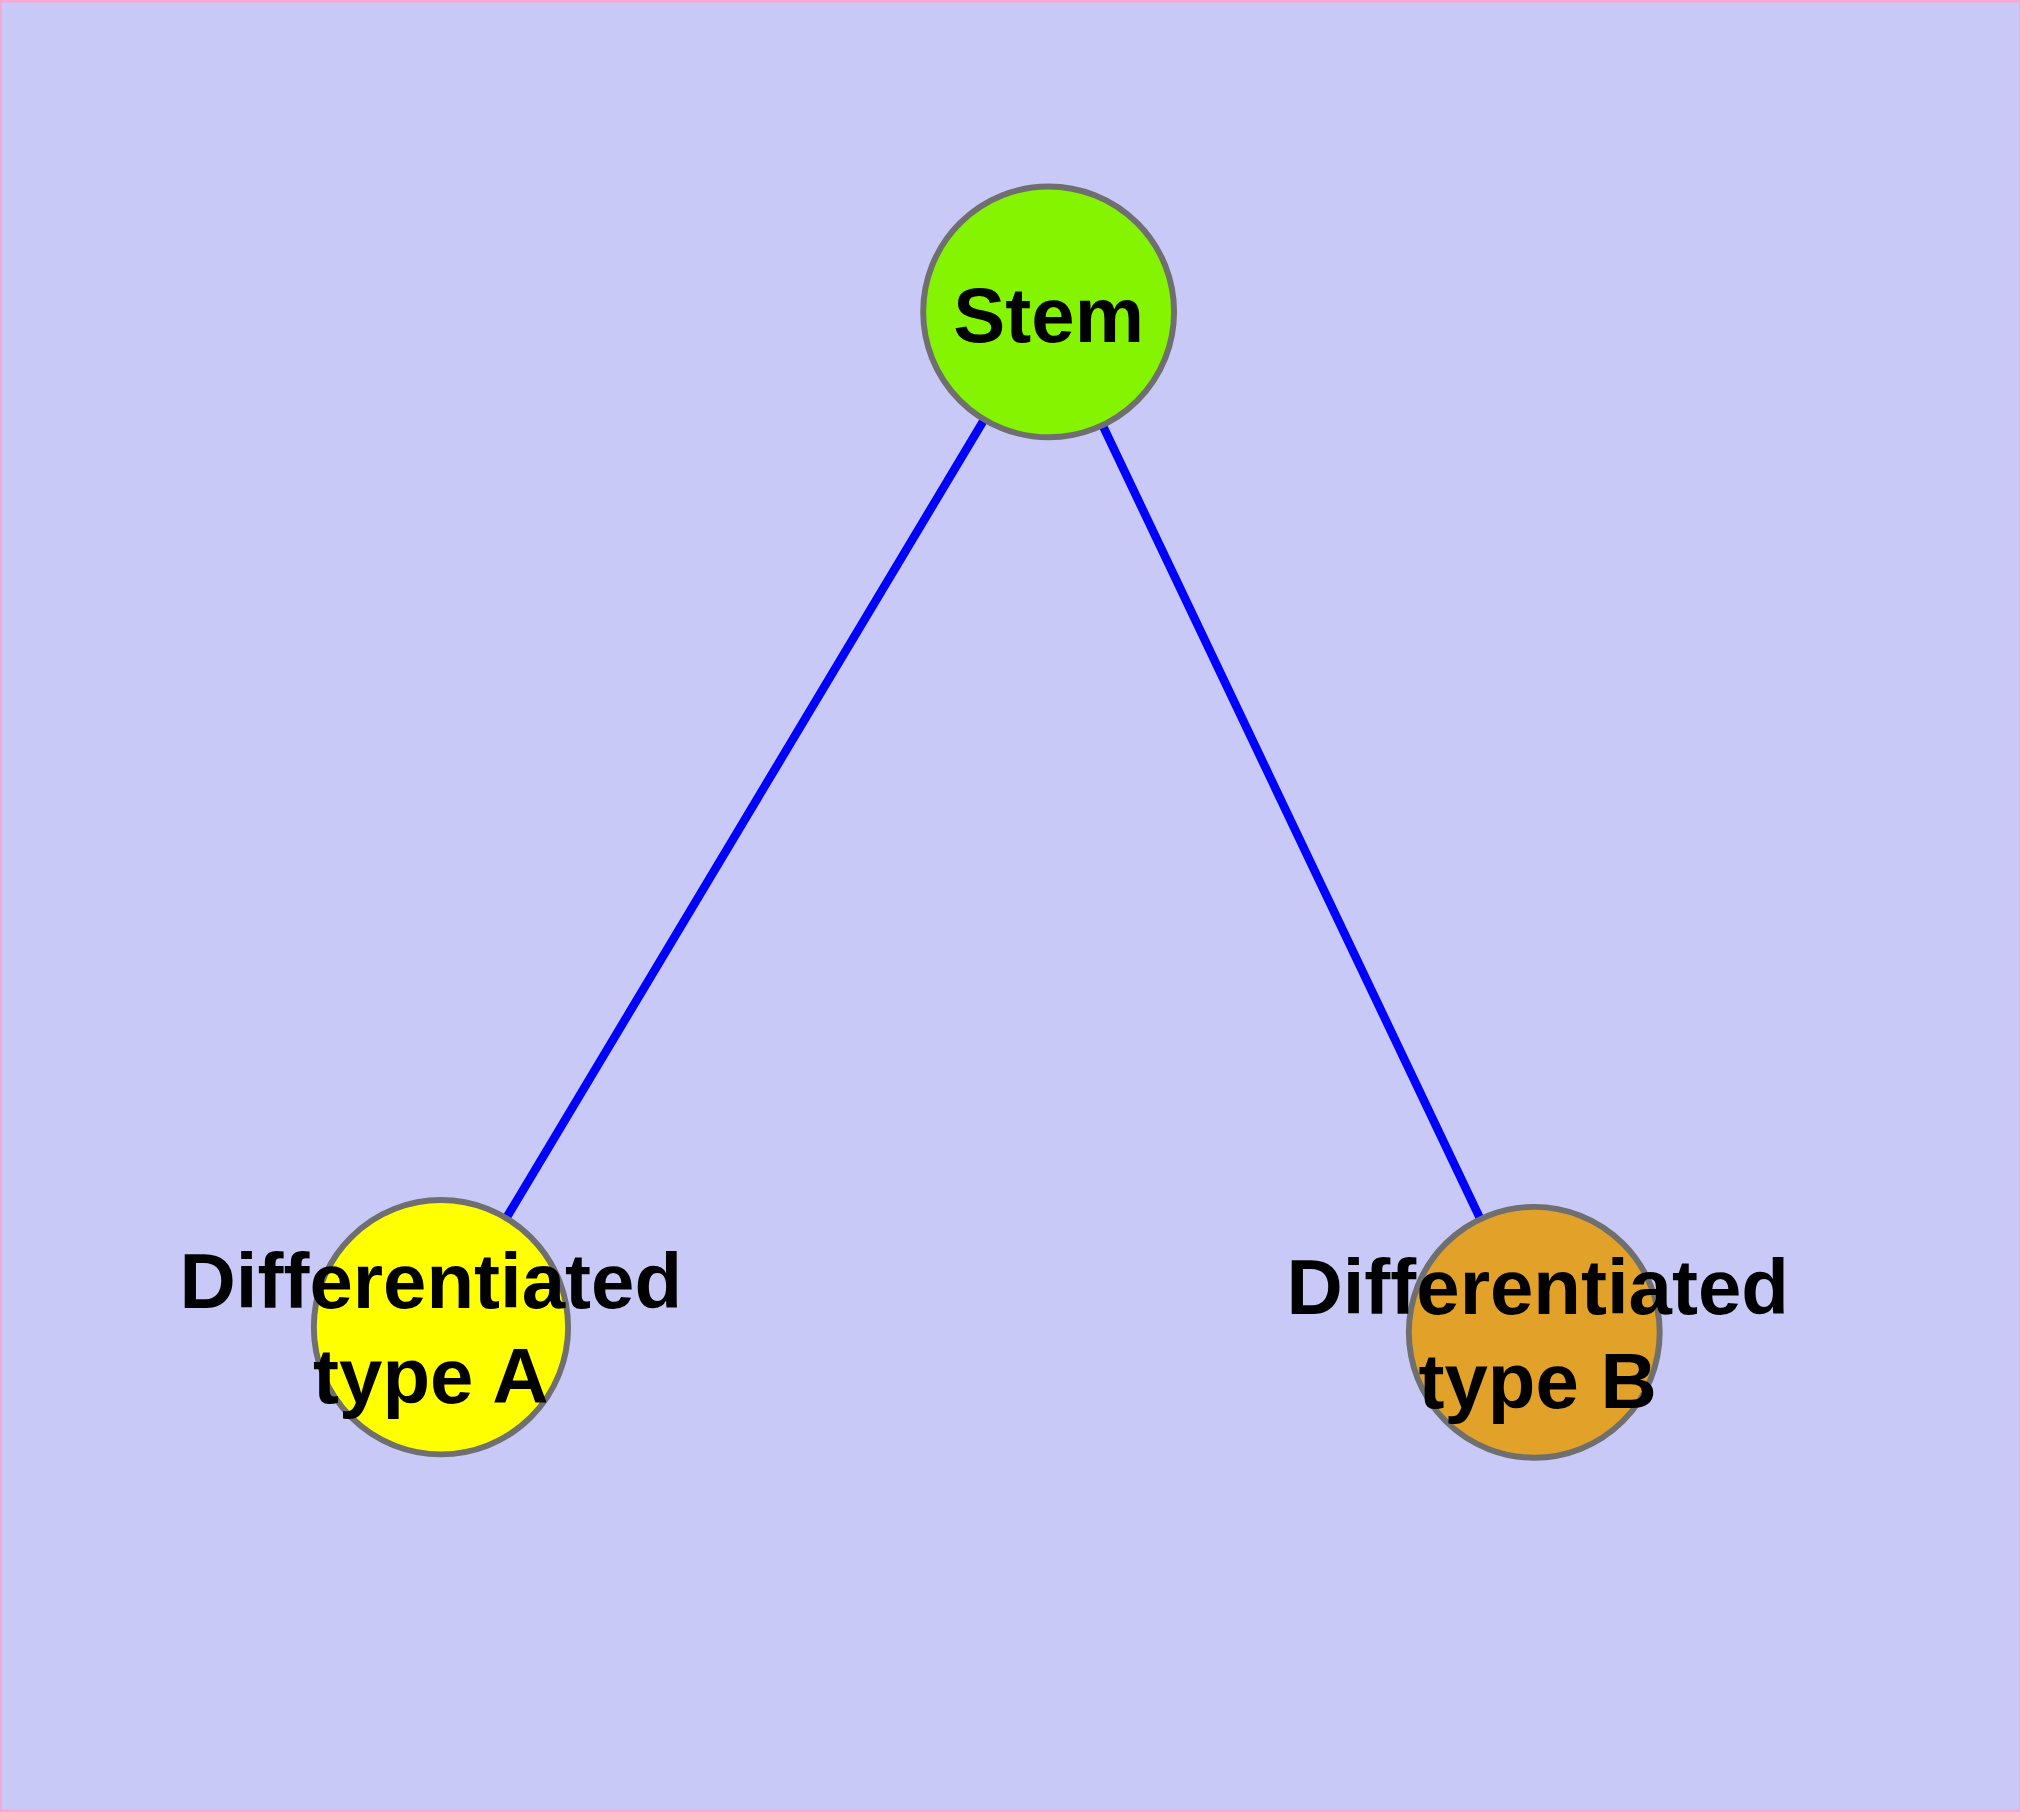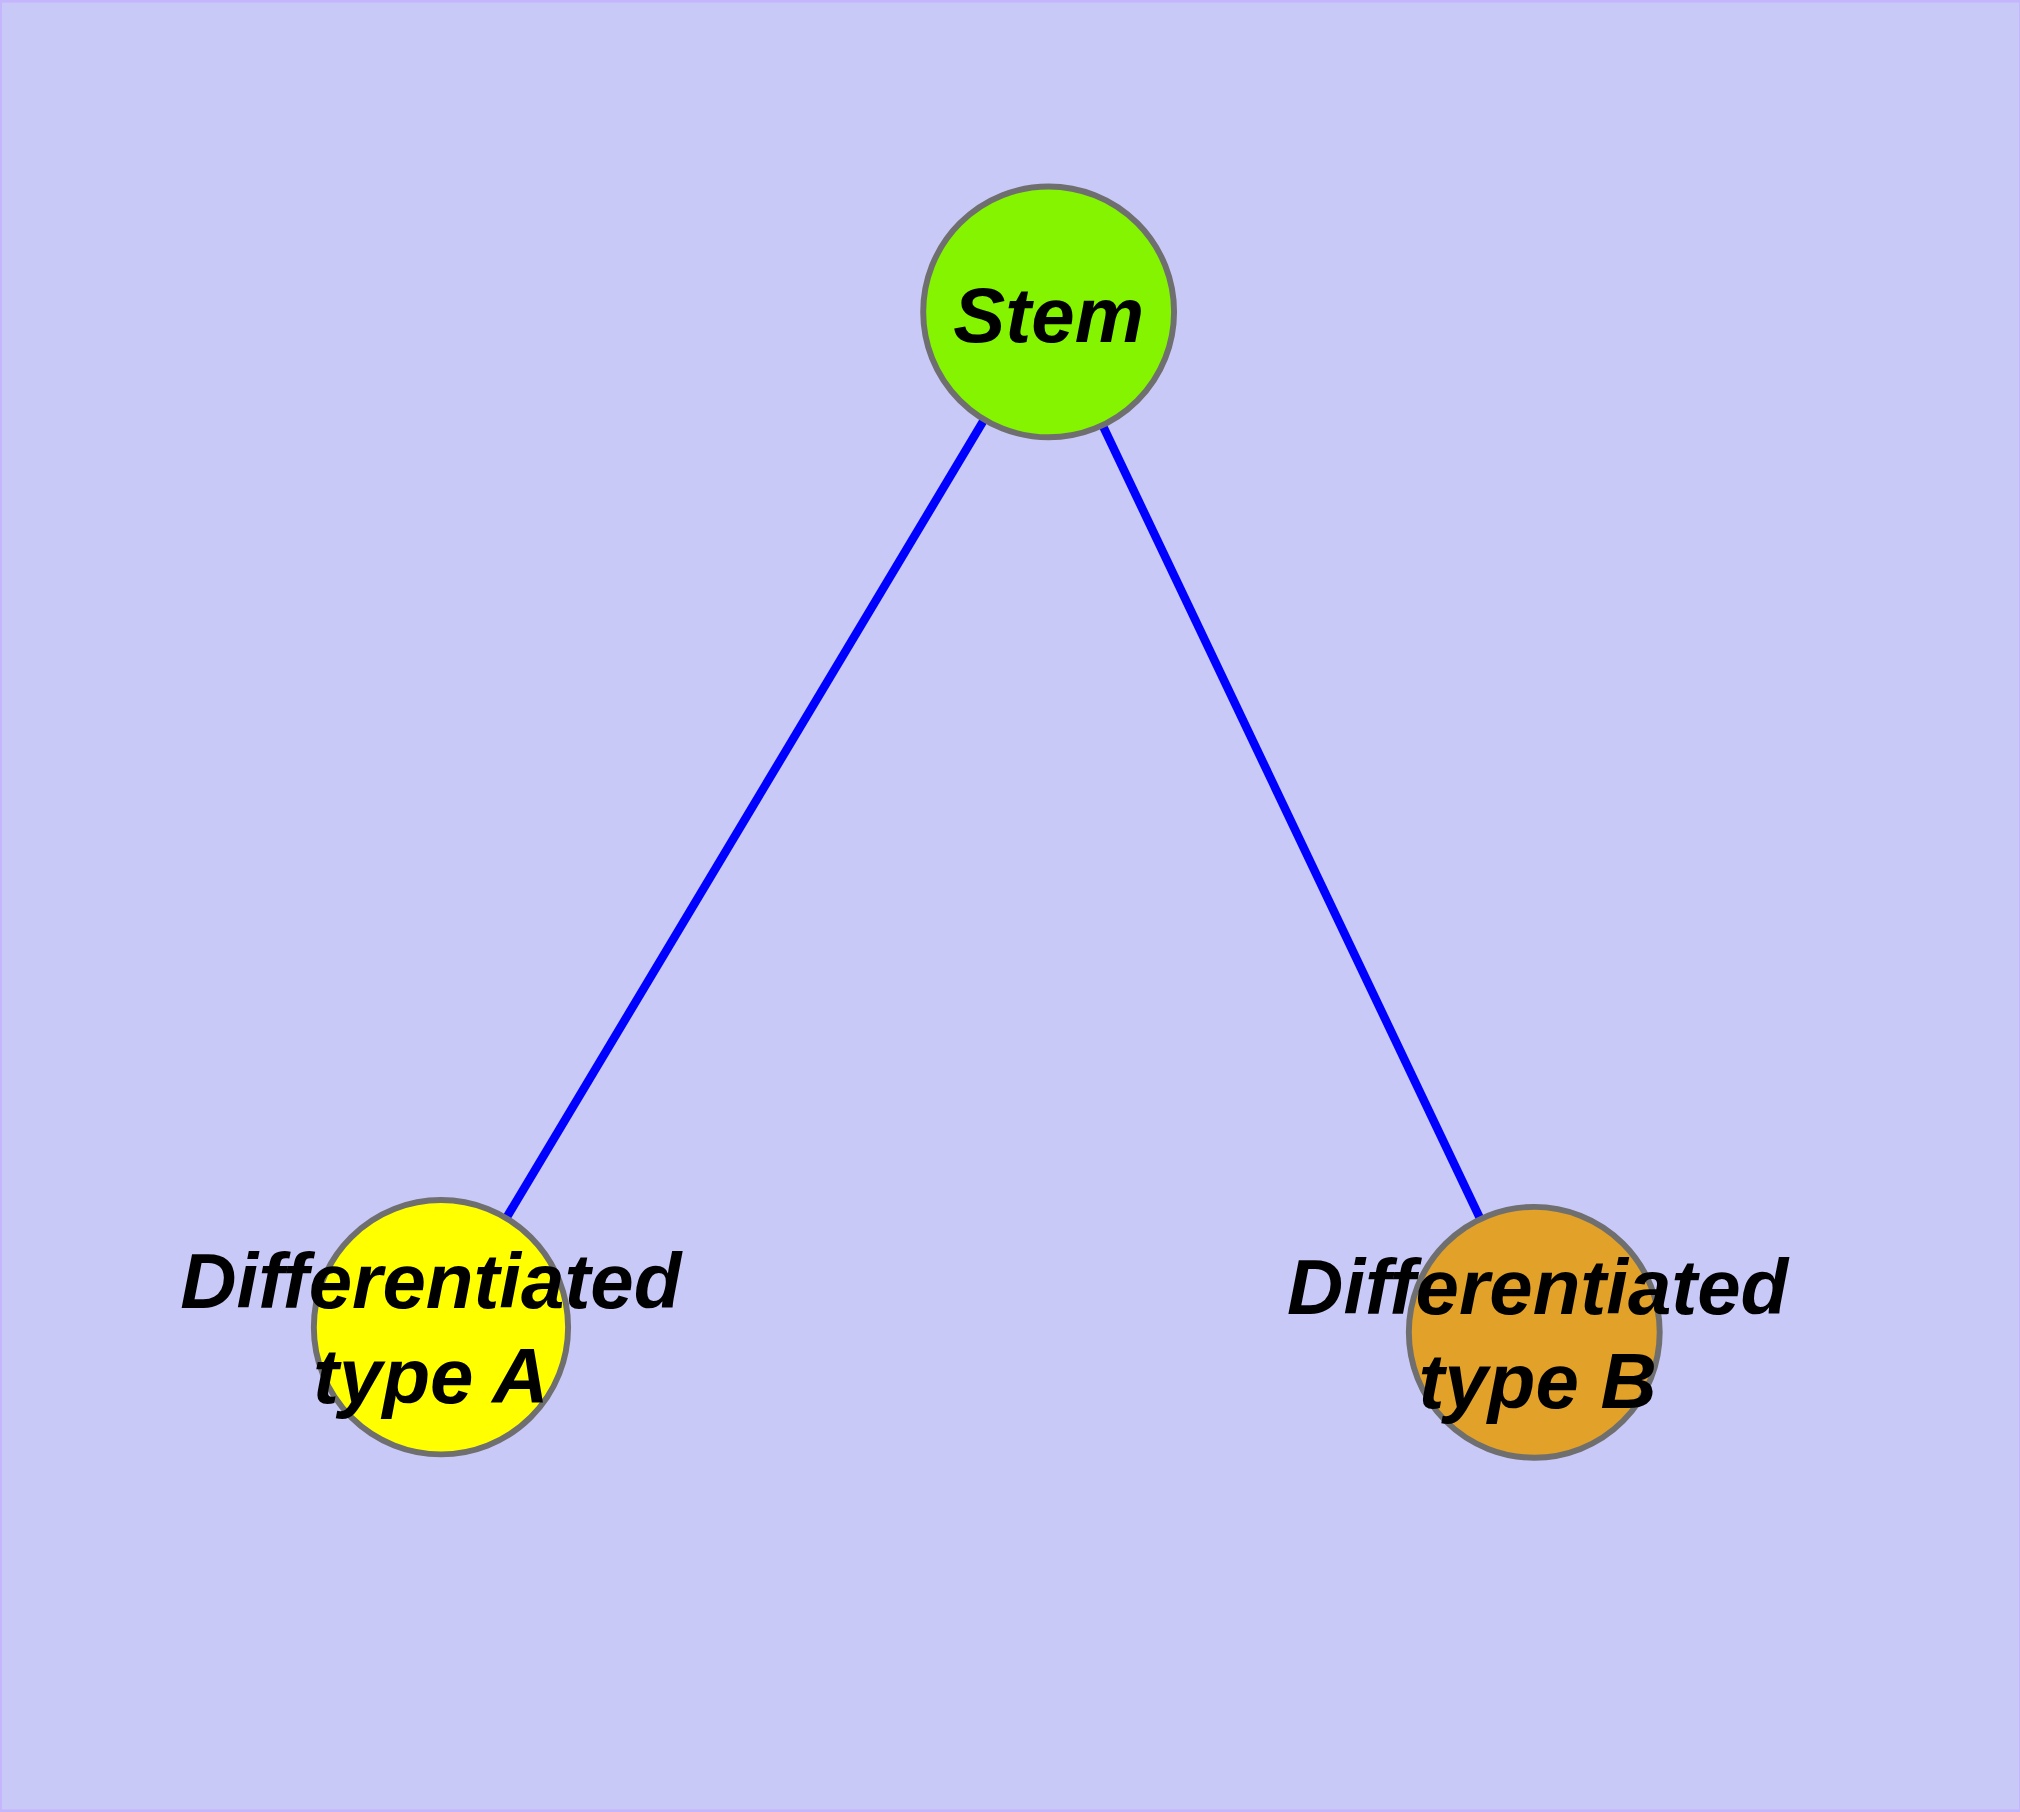--- a/index.html
+++ b/index.html
@@ -4,23 +4,22 @@
 <style>
   html, body {
     margin: 0;
     padding: 0;
     background: #ffffff;
   }
   .stage {
     position: relative;
     width: 2021px;
     height: 1812px;
-    background: #c4b5fd;
+    background: #f9a8d4;
     overflow: hidden;
-    font-style: italic;
   }
   svg { display: block; }
   .node-label {
     font-family: "Liberation Sans", sans-serif;
     font-weight: bold;
     font-size: 92px;
     text-anchor: middle;
   }
 </style>
 </head>

